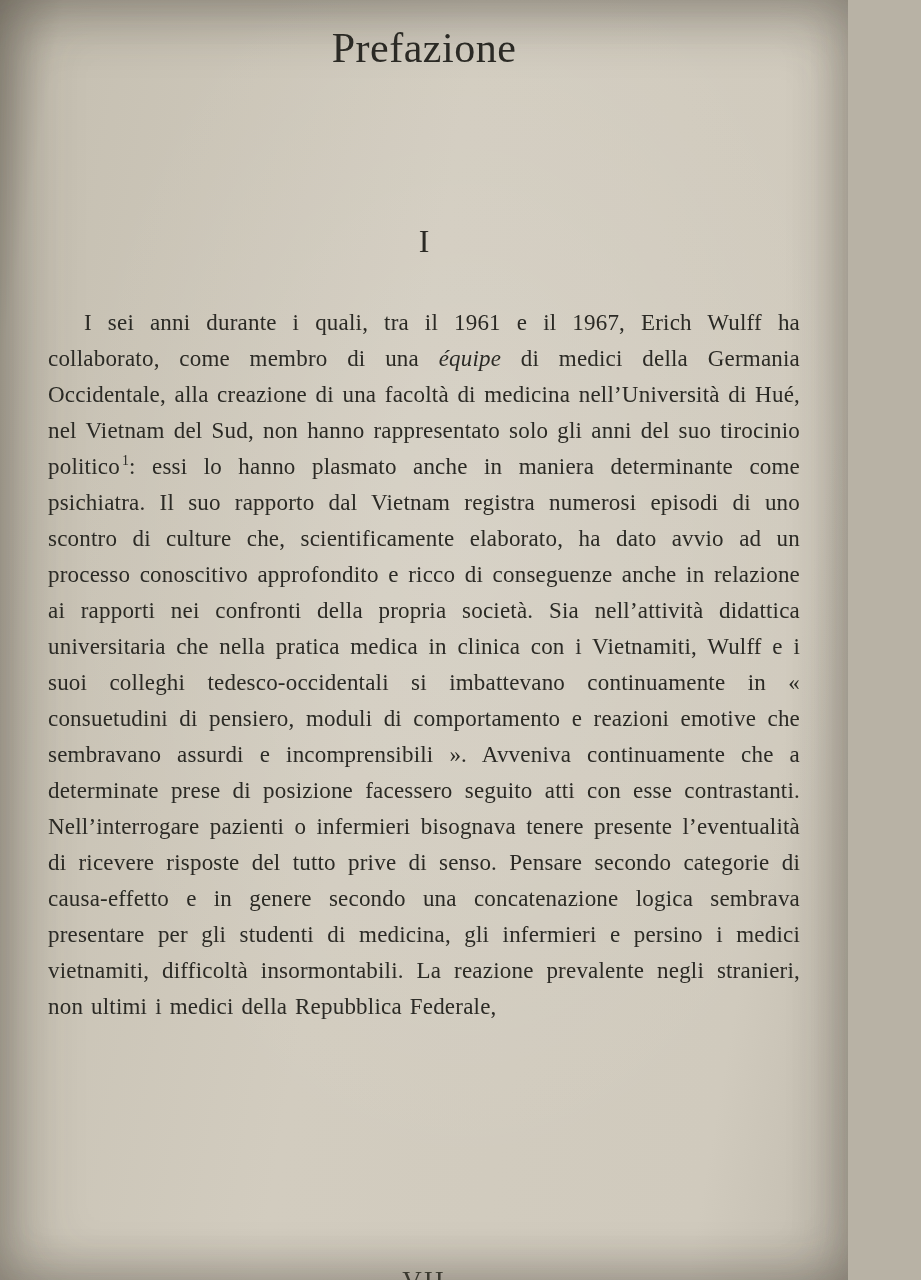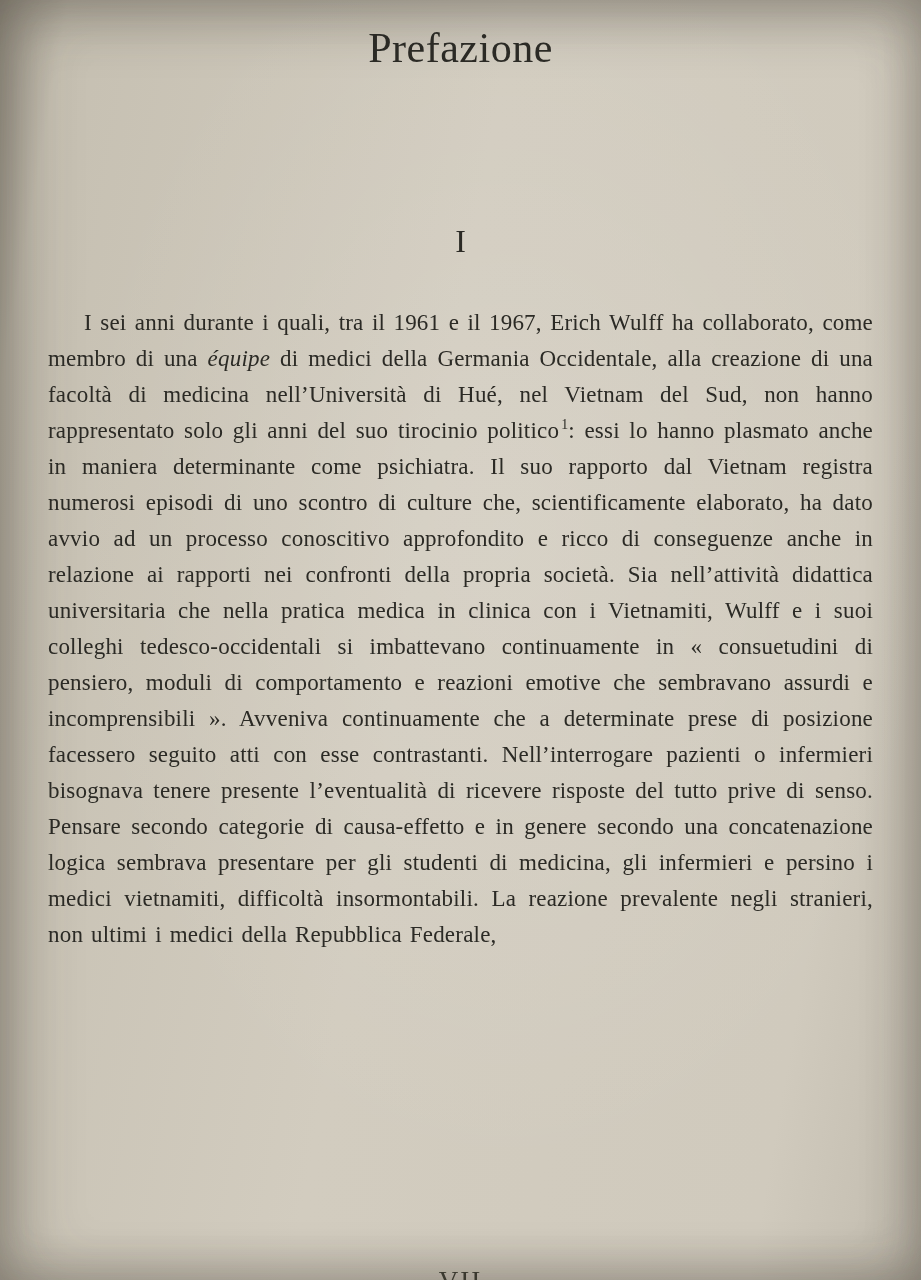--- a/index.html
+++ b/index.html
@@ -8,21 +8,21 @@
   }
   body {
     width: 921px;
     height: 1280px;
     overflow: hidden;
     background: #b8b2a5;
     font-family: "Liberation Serif", "DejaVu Serif", serif;
   }
   .book-page {
     position: relative;
-    width: 921px;
+    width: 848px;
     height: 1280px;
     box-sizing: border-box;
     padding: 24px 48px 0 48px;
     overflow: hidden;
     color: #2b2a25;
     background:
       radial-gradient(ellipse at 55% 42%, rgba(255,255,255,0.12), rgba(0,0,0,0) 62%),
       linear-gradient(100deg, #aaa497 0%, #c6c0b2 6%, #d2ccbf 45%, #d0cabd 85%, #c1bbae 100%);
     box-shadow:
       inset 0 22px 55px rgba(55,50,40,0.22),

